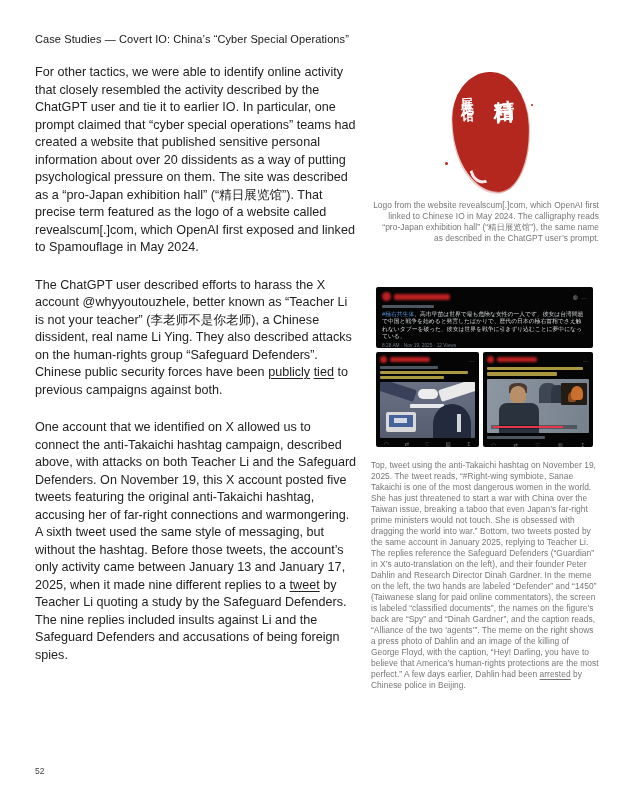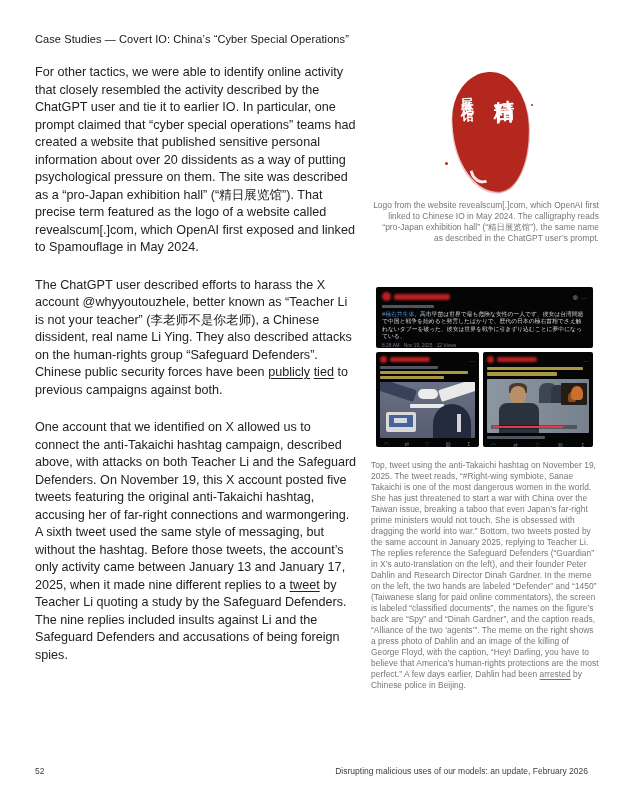--- a/index.html
+++ b/index.html
@@ -212,15 +212,14 @@
         </div>
       </div>
     </div>
 
     <div class="caption caption-2">
       <span>Top, tweet using the anti-Takaichi hashtag on November 19, 2025. The tweet reads, “#Right-wing symbiote, Sanae Takaichi is one of the most dangerous women in the world. She has just threatened to start a war with China over the Taiwan issue, breaking a taboo that even Japan’s far-right prime ministers would not touch. She is obsessed with dragging the world into war.” Bottom, two tweets posted by the same account in January 2025, replying to Teacher Li. The replies reference the Safeguard Defenders (“Guardian” in X’s auto-translation on the left), and their founder Peter Dahlin and Research Director Dinah Gardner. In the meme on the left, the two hands are labeled “Defender” and “1450” (Taiwanese slang for paid online commentators), the screen is labeled “classified documents”, the names on the figure’s back are “Spy” and “Dinah Gardner”, and the caption reads, “Alliance of the two ‘agents’”. The meme on the right shows a press photo of Dahlin and an image of the killing of George Floyd, with the caption, “Hey! Darling, you have to believe that America’s human-rights protections are the most perfect.” A few days earlier, Dahlin had been </span><a class="caption-link">arrested</a><span> by Chinese police in Beijing.</span>
     </div>
   </div>
 
   <div class="footer-num">52</div>
-  <div class="footer-title">Disrupting malicious uses of our models: an update, February 2026</div>
 
 </div>
 
 </body></html>

